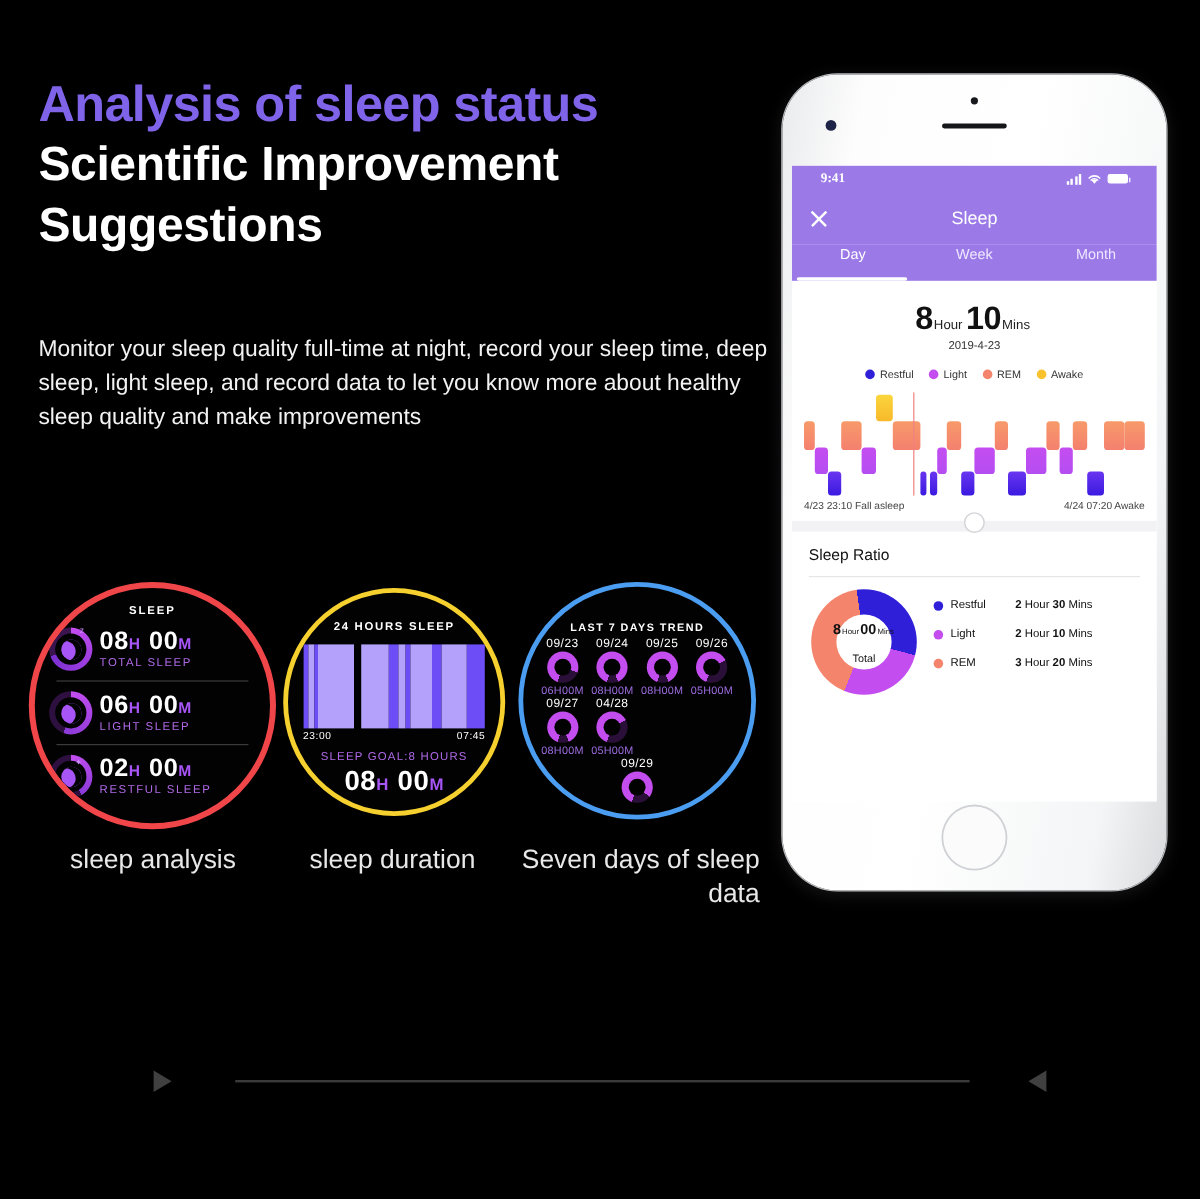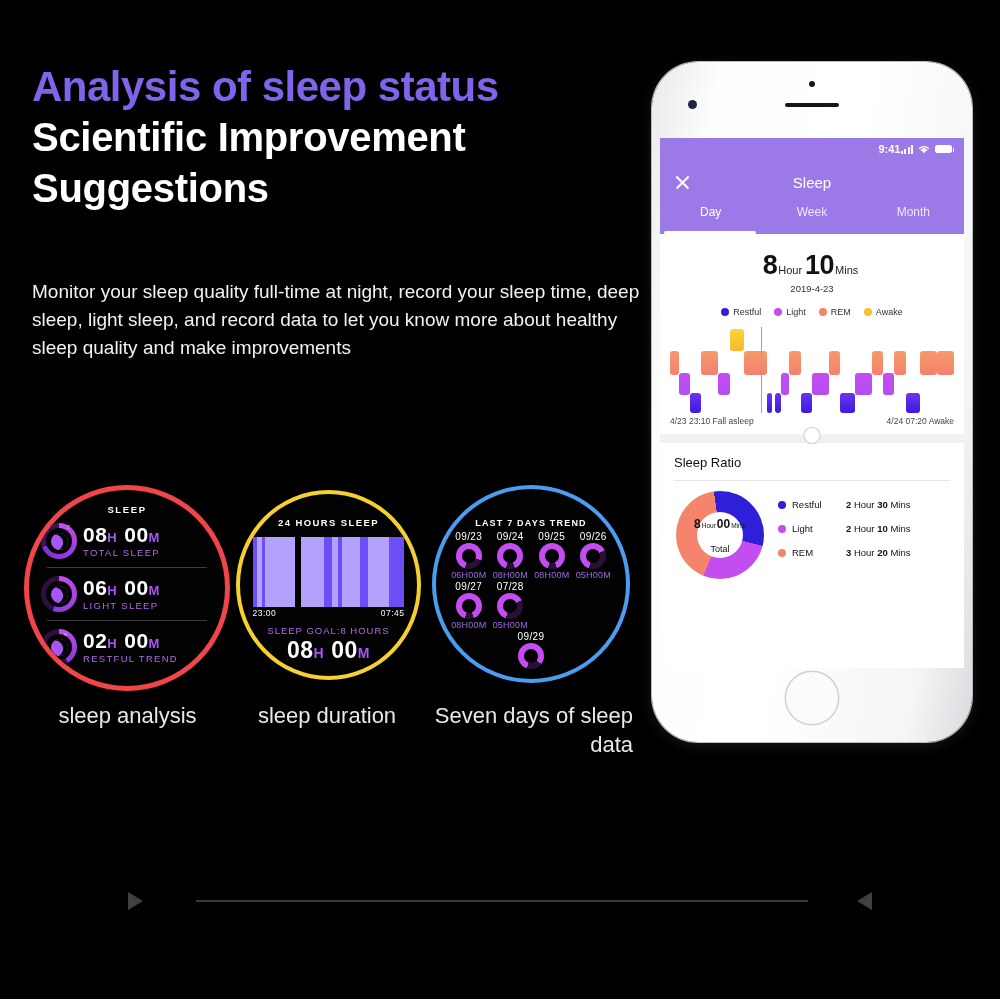--- a/index.html
+++ b/index.html
@@ -125,21 +125,21 @@
              border-radius: 50%; background: #1d2447; }
   .ph-spk { position: absolute; left: 50%; top: 41px; width: 54px; height: 4px;
             border-radius: 3px; background: #15161a; transform: translateX(-50%); }
   .ph-home { position: absolute; left: 50%; bottom: 18px; width: 52px; height: 52px;
              border-radius: 50%; transform: translateX(-50%);
              background: #fbfbfc; box-shadow: 0 0 0 1.5px #cfd1d5; }
   .screen { position: absolute; left: 8px; top: 76px; width: 304px; height: 530px;
             background: #fff; overflow: hidden; }
 
   .sb { height: 22px; background: #9b7ae8; display: flex; align-items: center;
-        justify-content: flex-end; padding: 0 12px; }
+        justify-content: space-between; padding: 0 24px; font-family: Liberation Serif, serif; }
   .sb-time { color: #fff; font-size: 11px; font-weight: 600; }
   .sb-icons { display: flex; align-items: center; gap: 5px; }
   .bars { display: flex; align-items: flex-end; gap: 1.5px; height: 9px; }
   .bars i { display: block; width: 2px; background: #fff; }
   .bars i:nth-child(1){height:3px} .bars i:nth-child(2){height:5px}
   .bars i:nth-child(3){height:7px} .bars i:nth-child(4){height:9px}
   .batt { width: 17px; height: 8px; border: 1px solid #fff; border-radius: 2px;
           position: relative; background: #fff; }
   .batt::after { content:""; position: absolute; right: -3px; top: 2px;
                  width: 1.5px; height: 4px; background: #fff; border-radius: 0 1px 1px 0; }
@@ -261,21 +261,21 @@
 
       <div class="w1-row">
         <div class="ring-ic">
           <div class="arc" style="background:conic-gradient(#c44df0 0deg,#8a3ad8 150deg,#2e1040 150deg 360deg)"></div>
           <div class="inner">
               <div class="moon star"></div>
             </div>
         </div>
         <div class="w1-vals">
           <div class="w1-big"><span>02</span><span class="u">H</span><span class="sp"></span><span>00</span><span class="u">M</span></div>
-          <div class="w1-lab">RESTFUL  TREND</div>
+          <div class="w1-lab">RESTFUL  SLEEP</div>
         </div>
       </div>
     </div>
 
     <div class="watch w2">
       <div class="w2-title">24 HOURS SLEEP</div>
       <div class="w2-chart" id="w2chart">
           <div class="seg" style="left: 0%; width: 3%; background: rgb(109, 77, 245);"></div>
           <div class="seg" style="left: 3%; width: 3%; background: rgb(179, 161, 251);"></div>
           <div class="seg" style="left: 6%; width: 2%; background: rgb(109, 77, 245);"></div>
@@ -329,21 +329,21 @@
             <div class="v">05H00M</div>
           </div>
           <div class="w3-cell">
             <div class="d">09/27</div>
             <div class="d-ring" style="background: conic-gradient(from 200deg, rgb(196, 77, 240) 0deg, rgb(196, 77, 240) 317deg, rgb(42, 16, 56) 317deg, rgb(42, 16, 56) 360deg);">
               <div class="hole"></div>
             </div>
             <div class="v">08H00M</div>
           </div>
           <div class="w3-cell">
-            <div class="d">07/28</div>
+            <div class="d">04/28</div>
             <div class="d-ring" style="background: conic-gradient(from 200deg, rgb(196, 77, 240) 0deg, rgb(196, 77, 240) 223deg, rgb(42, 16, 56) 223deg, rgb(42, 16, 56) 360deg);">
               <div class="hole"></div>
             </div>
             <div class="v">05H00M</div>
           </div>
         </div>
       <div class="w3-last" id="w3last">
           <div class="w3-cell">
             <div class="d">09/29</div>
             <div class="d-ring" style="background: conic-gradient(from 200deg, rgb(196, 77, 240) 0deg, rgb(196, 77, 240) 288deg, rgb(42, 16, 56) 288deg, rgb(42, 16, 56) 360deg);">

